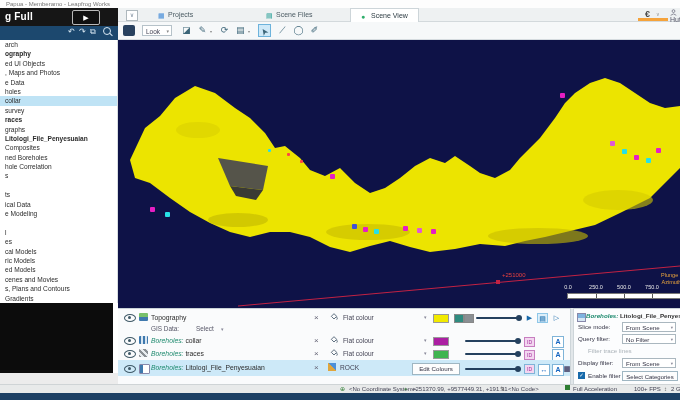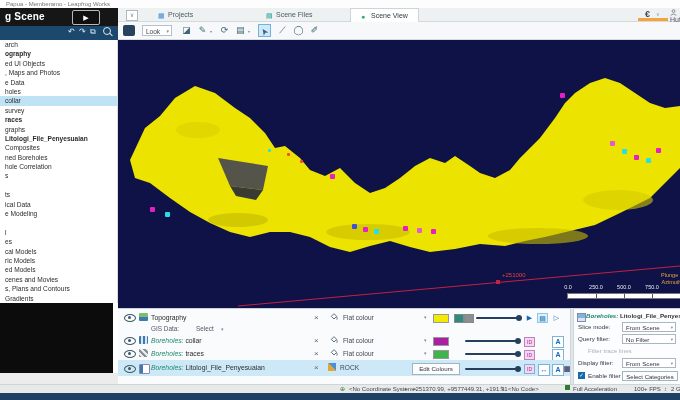--- a/index.html
+++ b/index.html
@@ -95,21 +95,21 @@
 </head>
 <body>
 
 <div class="app">
 
   <div class="abs titlebar">
     <span>Papua - Memberamo - Leapfrog Works</span>
   </div>
 
   <div class="abs blackhdr">
-    <span class="brand">g Scene</span>
+    <span class="brand">g Full</span>
     <span class="playbox">▶</span>
   </div>
 
   <div class="abs navybar">
     <span style="left:68px">↶</span>
     <span style="left:79px">↷</span>
     <span style="left:90px">⧉</span>
     <span class="mag"></span>
   </div>
 

